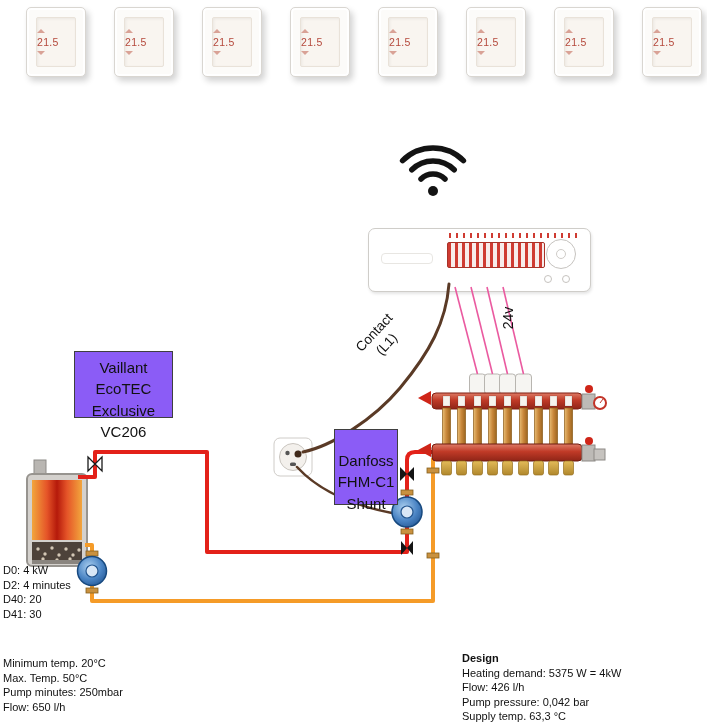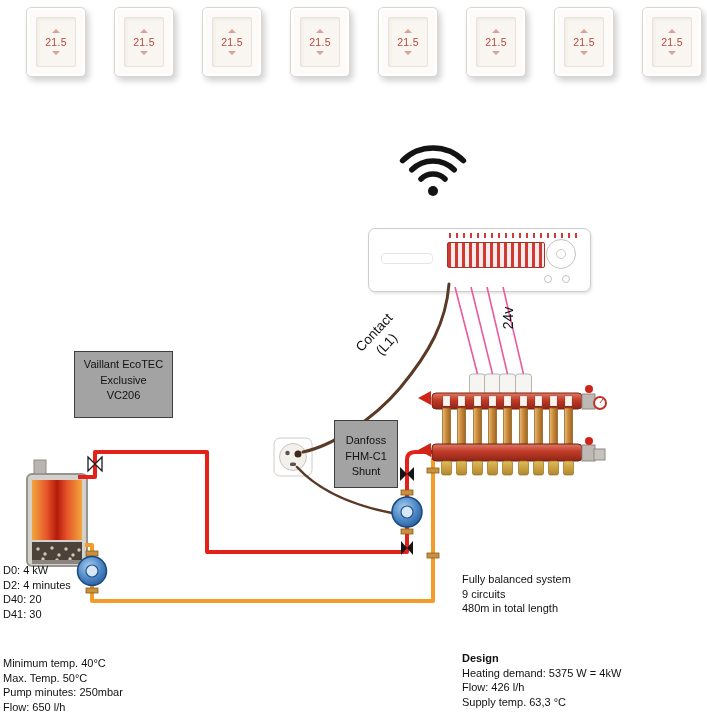--- a/index.html
+++ b/index.html
@@ -5,42 +5,42 @@
   html,body{margin:0;padding:0;background:#fff;}
   .canvas{position:relative;width:707px;height:725px;background:#fff;overflow:hidden;
           font-family:"Liberation Sans",sans-serif;color:#111;}
   
   .thermo-row{position:absolute;left:26px;top:7px;width:676px;display:flex;justify-content:space-between;z-index:3;}
   .thermo{width:58px;height:68px;background:#fcfbf9;border:1px solid #d9d6d1;border-radius:5px;
           box-shadow:3px 4px 6px rgba(0,0,0,.18), inset 0 0 0 2px #fff;
           display:flex;align-items:center;justify-content:center;}
   .thermo-screen{width:38px;height:48px;background:#f9f5f0;border:1px solid #e9e2d9;border-radius:2px;
           box-shadow:inset 1px 1px 3px rgba(0,0,0,.06);
-          display:flex;flex-direction:column;align-items:center;justify-content:center;gap:3px;}
+          display:flex;flex-direction:column;align-items:flex-start;justify-content:center;gap:3px;}
   .tri-up{width:0;height:0;border-left:4px solid transparent;border-right:4px solid transparent;border-bottom:4px solid #d9a296;}
   .tri-down{width:0;height:0;border-left:4px solid transparent;border-right:4px solid transparent;border-top:4px solid #d9a296;}
   .thermo-val{font-size:10.5px;color:#b5493c;letter-spacing:.3px;}
   
   .controller{position:absolute;left:368px;top:228px;width:221px;height:62px;background:#fff;
           border:1.5px solid #cfcdc9;border-radius:7px;box-shadow:1px 2px 3px rgba(0,0,0,.1);z-index:1;}
   .ctrl-ticks{position:absolute;left:80px;top:4px;width:133px;height:5px;
           background:repeating-linear-gradient(90deg,#cf3b32 0 2px,transparent 2px 7px);}
   .ctrl-terminals{position:absolute;left:78px;top:13px;width:96px;height:24px;border:1px solid #a83228;border-radius:2px;
           background:repeating-linear-gradient(90deg,#cf3b32 0 3.5px,#f7eceb 3.5px 7px);}
   .ctrl-slot{position:absolute;left:12px;top:24px;width:50px;height:9px;border:1px solid #e8e6e2;border-radius:4px;}
   .ctrl-dial{position:absolute;right:14px;top:10px;width:28px;height:28px;border:1.5px solid #c6c3bf;border-radius:50%;}
   .ctrl-dial::after{content:"";position:absolute;left:9px;top:9px;width:8px;height:8px;border:1px solid #cfccc8;border-radius:50%;}
   .ctrl-btn{position:absolute;top:46px;width:6px;height:6px;border:1px solid #c6c3bf;border-radius:50%;}
   
   .draw-layer{position:absolute;left:0;top:0;z-index:2;pointer-events:none;}
   
-  .eq-box{position:absolute;background:#a3a3a3;border:1px solid #3f3f3f;text-align:center;
-          font-size:11px;line-height:1.42;z-index:3;}
+  .eq-box{position:absolute;background:#8b5cf6;border:1px solid #3f3f3f;text-align:center;
+          font-size:15px;line-height:1.42;z-index:3;}
   .vaillant-box{left:74px;top:351px;width:97px;height:60px;padding-top:5px;}
-  .danfoss-box{left:334px;top:420px;width:62px;height:54px;padding-top:12px;}
+  .danfoss-box{left:334px;top:429px;width:62px;height:54px;padding-top:20px;}
   
   .contact-label{position:absolute;left:350px;top:322px;width:62px;text-align:center;
           font-size:13.5px;line-height:1.25;transform:rotate(-47deg);z-index:3;}
   .v24-label{position:absolute;left:492px;top:300px;width:32px;height:36px;display:flex;align-items:center;justify-content:center;
           font-size:14px;transform:rotate(-90deg);z-index:3;}
   
   .note{position:absolute;font-size:11px;line-height:14.6px;z-index:3;}
   .note .bold{font-weight:bold;margin-top:28px;}
 </style>
 </head>
@@ -300,30 +300,26 @@
   <div class="contact-label">Contact (L1)</div>
   <div class="v24-label">24v</div>
 
   <div class="note" style="left:3px;top:563px;">
     <div>D0: 4 kW</div>
     <div>D2: 4 minutes</div>
     <div>D40: 20</div>
     <div>D41: 30</div>
   </div>
   <div class="note" style="left:3px;top:656px;">
-    <div>Minimum temp. 40°C</div>
+    <div>Minimum temp. 20°C</div>
     <div>Max. Temp. 50°C</div>
     <div>Pump minutes: 250mbar</div>
     <div>Flow: 650 l/h</div>
-  </div>
-  <div class="note" style="left:462px;top:572px;">
-    <div>Fully balanced system</div>
-    <div>9 circuits</div>
-    <div>480m in total length</div>
   </div>
   <div class="note" style="left:462px;top:623px;">
     <div class="bold">Design</div>
     <div>Heating demand: 5375 W = 4kW</div>
     <div>Flow: 426 l/h</div>
+    <div>Pump pressure: 0,042 bar</div>
     <div>Supply temp. 63,3 °C</div>
   </div>
 
 </div>
 
 </body></html>

